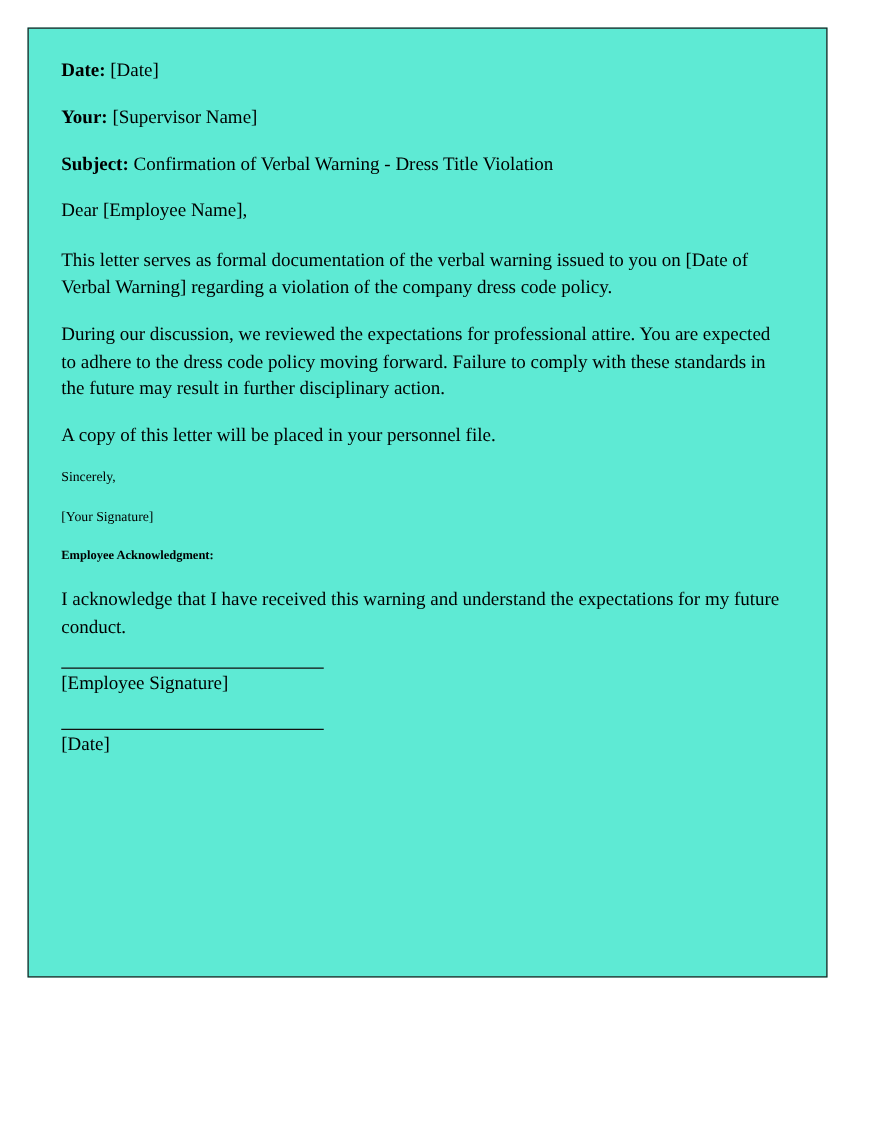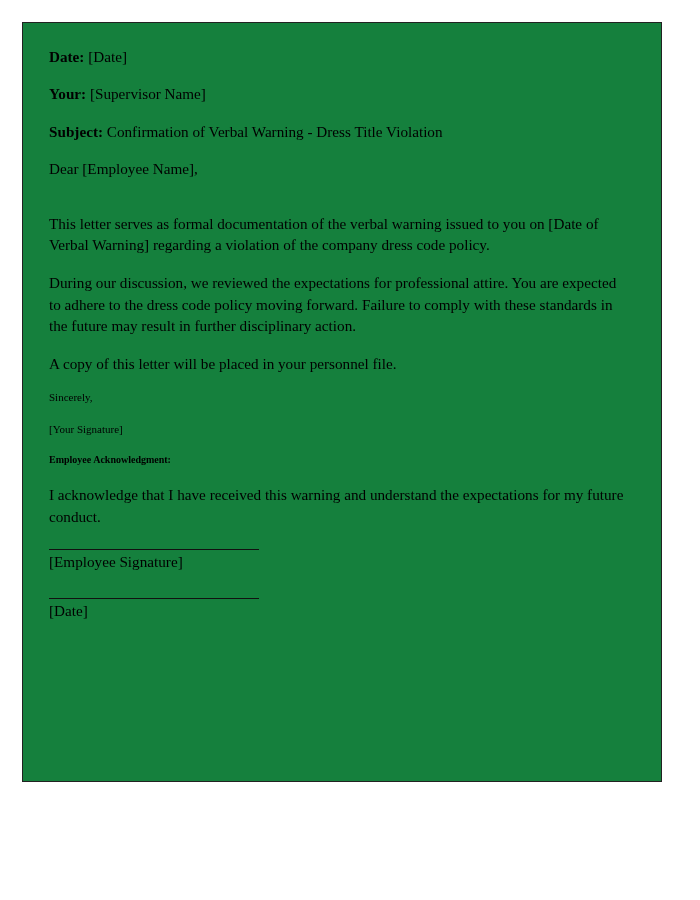--- a/index.html
+++ b/index.html
@@ -15,21 +15,21 @@
     -webkit-font-smoothing: antialiased;
   }
   .page {
     position: absolute;
     left: 22px;
     top: 22px;
     width: 640px;
     height: 760px;
     border: 1.4px solid #222222;
     box-sizing: border-box;
-    background: #15803d;
+    background: #5eead4;
   }
   .letter {
     position: absolute;
     left: 26px;
     top: 24px;
     width: 582px;
   }
   .line {
     font-size: 15.2px;
     line-height: 1.28;
@@ -45,21 +45,21 @@
   }
   .para {
     font-size: 15.2px;
     line-height: 1.42;
     margin: 0 0 16px 0;
     color: #000000;
   }
   .salutation {
     font-size: 15.2px;
     line-height: 1.28;
-    margin: 0 0 34px 0;
+    margin: 0 0 19px 0;
   }
   .closing {
     font-size: 11px;
     line-height: 1.28;
     margin: 0 0 18px 0;
   }
   .sig-name-block {
     font-size: 15.2px;
     line-height: 1.22;
     margin: 0 0 19px 0;

